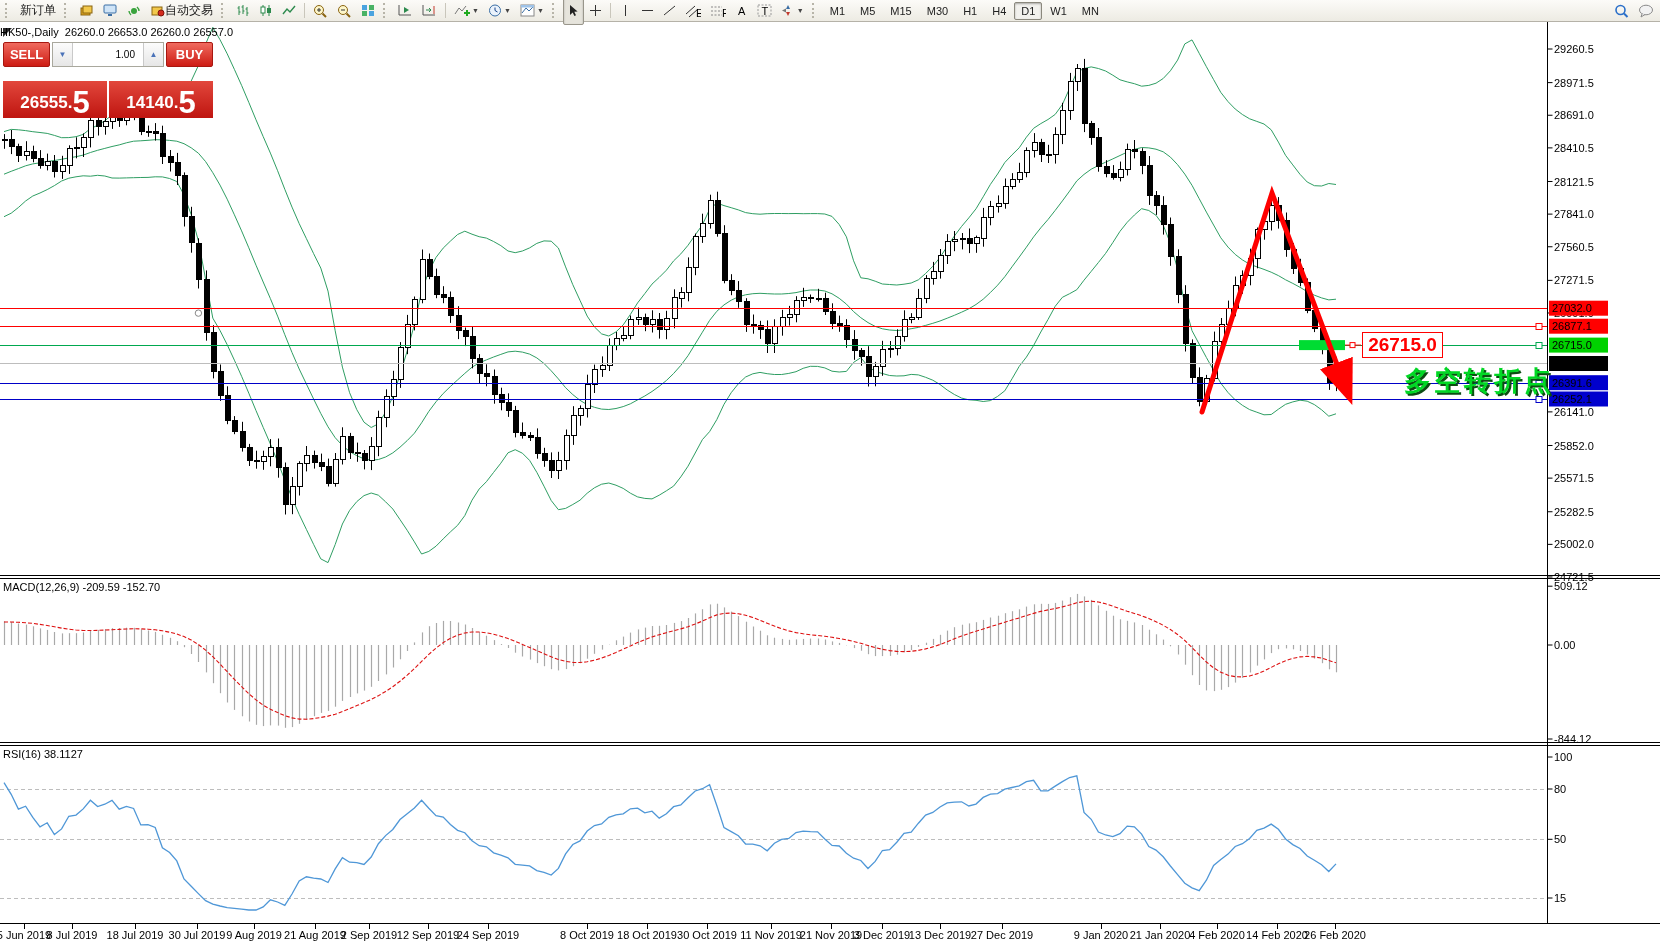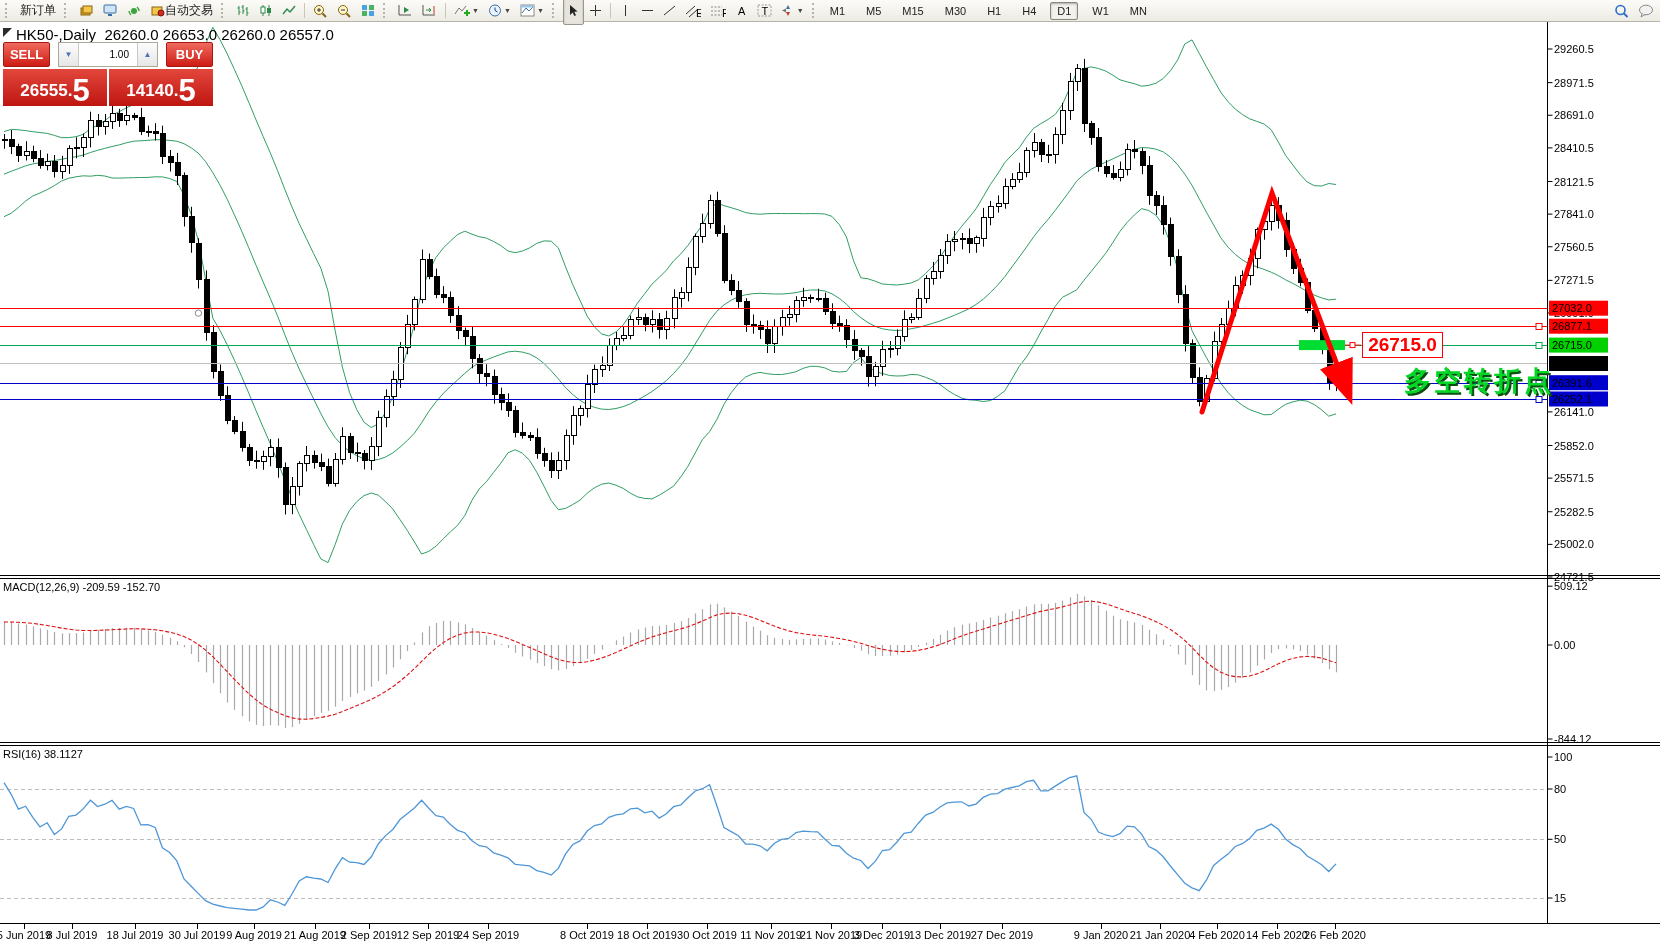--- a/index.html
+++ b/index.html
@@ -21,33 +21,33 @@
   .tf-btn{height:18px;min-width:26px;border:1px solid transparent;background:transparent;
     font-size:11px;color:#222;display:inline-flex;align-items:center;justify-content:center;border-radius:2px}
   .tf-btn.active{background:#f2f1ed;border-color:#8b887d;box-shadow:inset 0 1px 2px rgba(0,0,0,.3)}
   .spacer{flex:1}
 
   
   #chart-svg{position:absolute;left:0;top:0;z-index:1}
   svg text{font-family:"Liberation Sans",sans-serif;font-size:11px;fill:#000}
   .collapse-tri{position:absolute;left:3px;top:28px;width:0;height:0;z-index:3;
     border-left:9px solid #2b2b2b;border-bottom:9px solid transparent}
-  .chart-title{position:absolute;left:16px;top:26px;font-size:15px;color:#000;z-index:3;white-space:nowrap}
+  .chart-title{position:absolute;left:0;top:26px;font-size:11px;color:#000;z-index:3;white-space:nowrap}
 
   .one-click{position:absolute;left:3px;top:42px;width:210px;z-index:4}
-  .oc-row1{display:flex;height:25px;gap:8px}
+  .oc-row1{display:flex;height:25px;gap:2px}
   .oc-btn{width:47px;color:#fff;font-weight:bold;font-size:13px;display:flex;align-items:center;
     justify-content:center;background:linear-gradient(#f06a5e,#cd1c14);border:1px solid #a81710;border-radius:2px;box-sizing:border-box}
   .oc-spin{flex:1;display:flex;background:#fff;border:1px solid #a9a89d;box-sizing:border-box}
   .sp-btn{width:19px;background:linear-gradient(#fcfcfc,#e6e6e6);color:#4a72b8;font-size:8px;
     display:flex;align-items:center;justify-content:center}
   .sp-dn{border-right:1px solid #c9c9c9}
   .sp-up{border-left:1px solid #c9c9c9}
   .oc-val{flex:1;display:flex;align-items:center;justify-content:flex-end;padding-right:8px;font-size:10px;color:#000}
-  .oc-row2{display:flex;gap:2px;margin-top:2px;height:37px}
+  .oc-row2{display:flex;gap:2px;margin-top:14px;height:37px}
   .oc-price{flex:1;background:linear-gradient(#e2473c,#bf1510);display:flex;align-items:flex-end;
     justify-content:center;color:#fff;padding-bottom:2px}
   .oc-price .pr-small{font-size:17px;font-weight:bold;margin-bottom:3px}
   .oc-price .pr-big{font-size:31px;font-weight:bold;line-height:.85}
 
   .price-note{position:absolute;left:1362px;top:332px;width:79px;height:24px;z-index:3;
     border:1px solid #ff0000;color:#ff0000;font-size:19px;font-weight:bold;background:#fff;
     display:flex;align-items:center;justify-content:center}
   .cn-note{position:absolute;left:1404px;top:363px;z-index:3;font-size:27px;font-weight:bold;
     color:#00d824;letter-spacing:3px;text-shadow:2px 2px 0 #0c4d12;font-family:Liberation Serif, serif}
@@ -219,21 +219,21 @@
     </button>
   <button class="tbtn">
       <svg width="14" height="13">
         <path d="M7 1 L9 5 L5 5 z" fill="#3a6ea5"></path>
         <path d="M7 12 L9 8 L5 8 z" fill="#c23b2e"></path>
         <path d="M1 6.5 L5 4.5 L5 8.5 z" fill="#777"></path>
       </svg>
       <span class="caret">▼</span>
     </button>
   <span class="grip"></span>
-  <span id="tf-buttons" style="display:inline-flex;gap:7px">
+  <span id="tf-buttons" style="display:inline-flex;gap:1px">
       <button class="tf-btn">M1</button>
       <button class="tf-btn">M5</button>
       <button class="tf-btn">M15</button>
       <button class="tf-btn">M30</button>
       <button class="tf-btn">H1</button>
       <button class="tf-btn">H4</button>
       <button class="tf-btn active">D1</button>
       <button class="tf-btn">W1</button>
       <button class="tf-btn">MN</button>
     </span>

